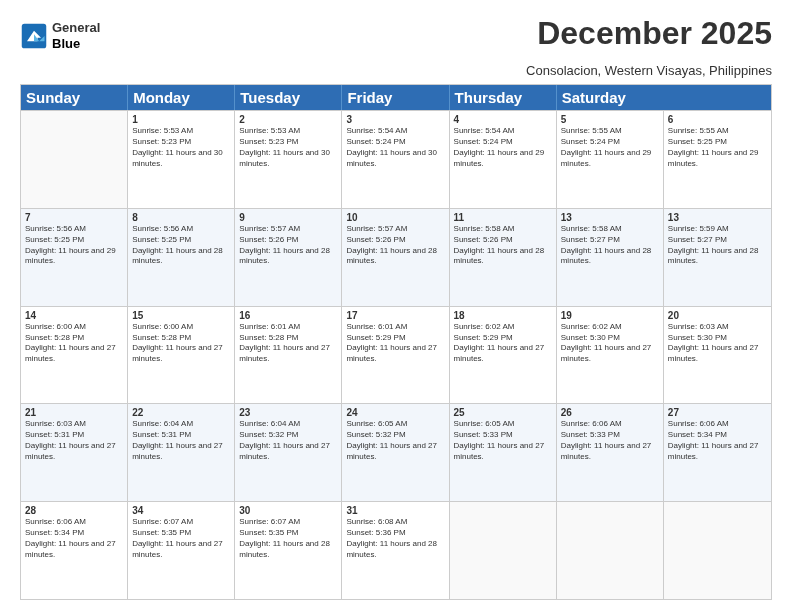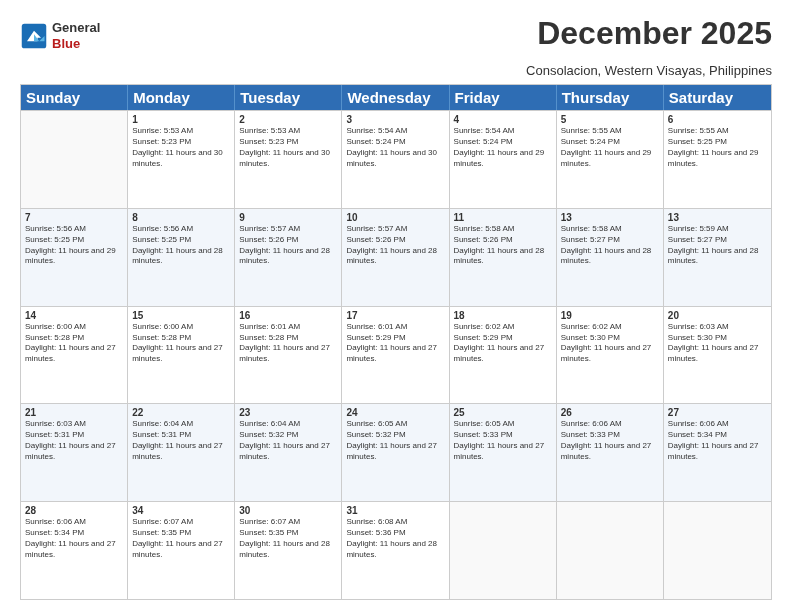--- a/index.html
+++ b/index.html
@@ -30,21 +30,21 @@
       margin-top: 4px;
     }
     .logo-text {
       display: flex;
       flex-direction: column;
       font-size: 13px;
       font-weight: bold;
       line-height: 1.2;
     }
     .logo-text .general { color: #333; }
-    .logo-text .blue { color: #b91c1c; }
+    .logo-text .blue { color: #000000; }
     .logo-icon {
       width: 28px;
       height: 28px;
       margin-right: 4px;
     }
     .title-block {
       text-align: right;
     }
     .month-title {
       font-size: 32px;
@@ -135,21 +135,20 @@
       <div class="month-title">December 2025</div>
       <div class="subtitle">Consolacion, Western Visayas, Philippines</div>
     </div>
   </div>
 
   <div class="calendar">
     <div class="cal-header-row">
     <div class="cal-header-cell">Sunday</div>
         <div class="cal-header-cell">Monday</div>
         <div class="cal-header-cell">Tuesday</div>
-        <div class="cal-header-cell">Wednesday</div>
         <div class="cal-header-cell">Friday</div>
         <div class="cal-header-cell">Thursday</div>
         <div class="cal-header-cell">Saturday</div>
       </div>
     <div class="cal-body">
     <div class="cal-week">
           <div class="cal-cell empty"></div>
           <div class="cal-cell">
             <span class="day-num">1</span>
             <div class="day-info">Sunrise: 5:53 AM<br>Sunset: 5:23 PM<br>Daylight: 11 hours and 30 minutes.</div>

